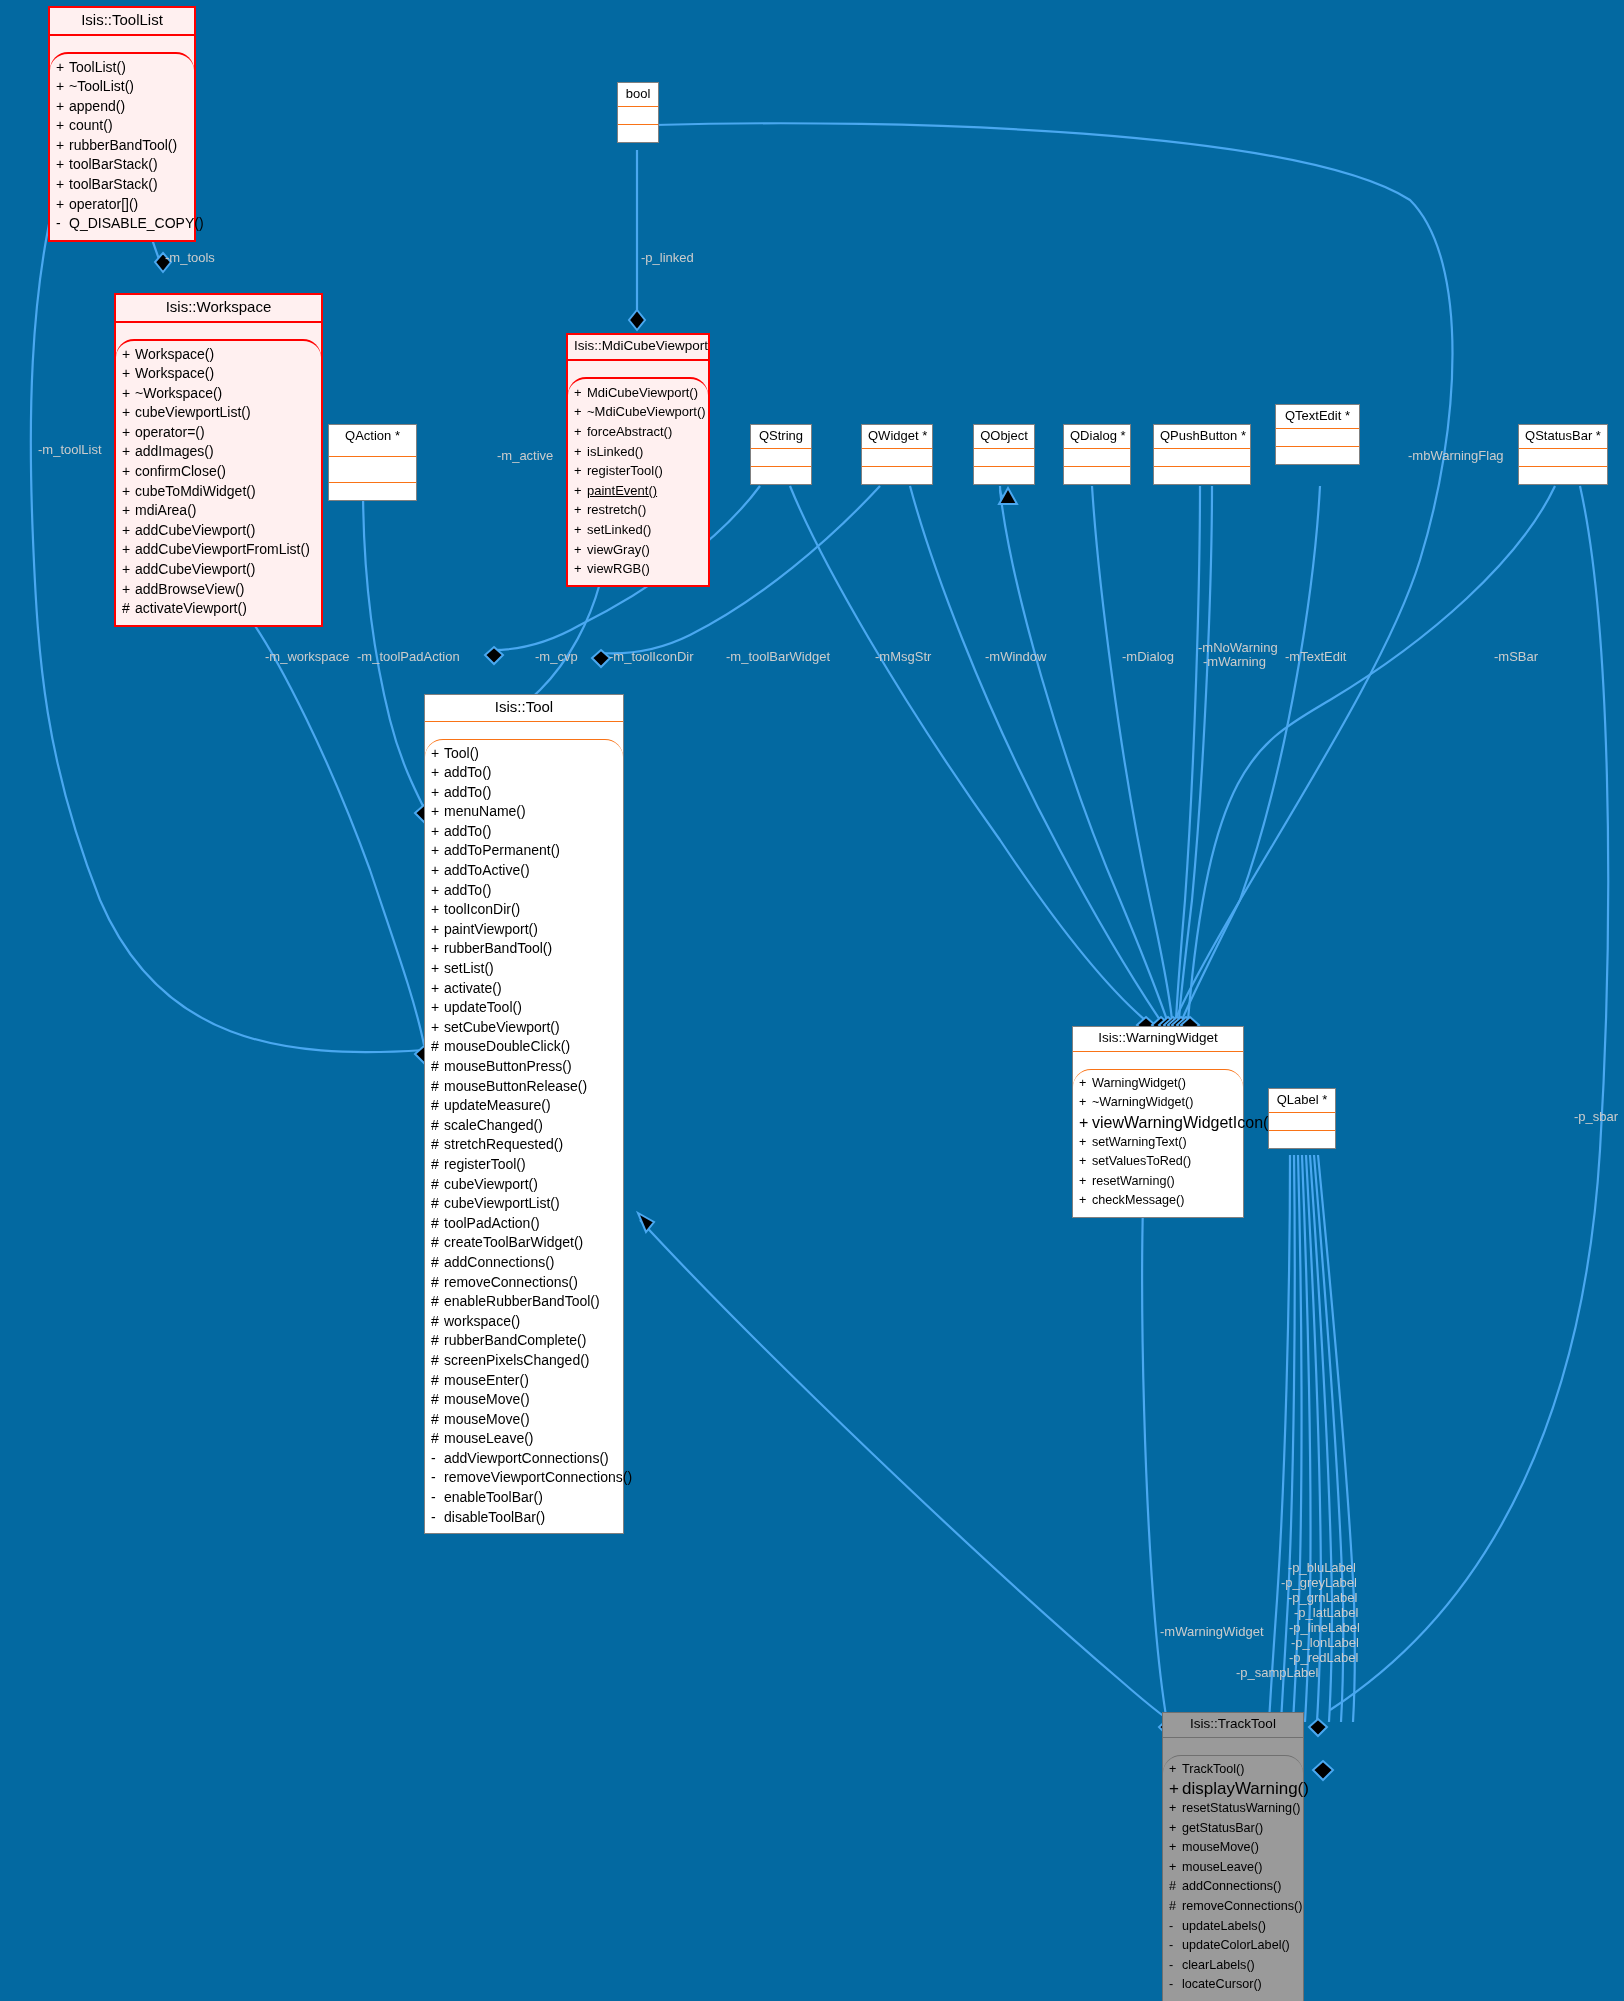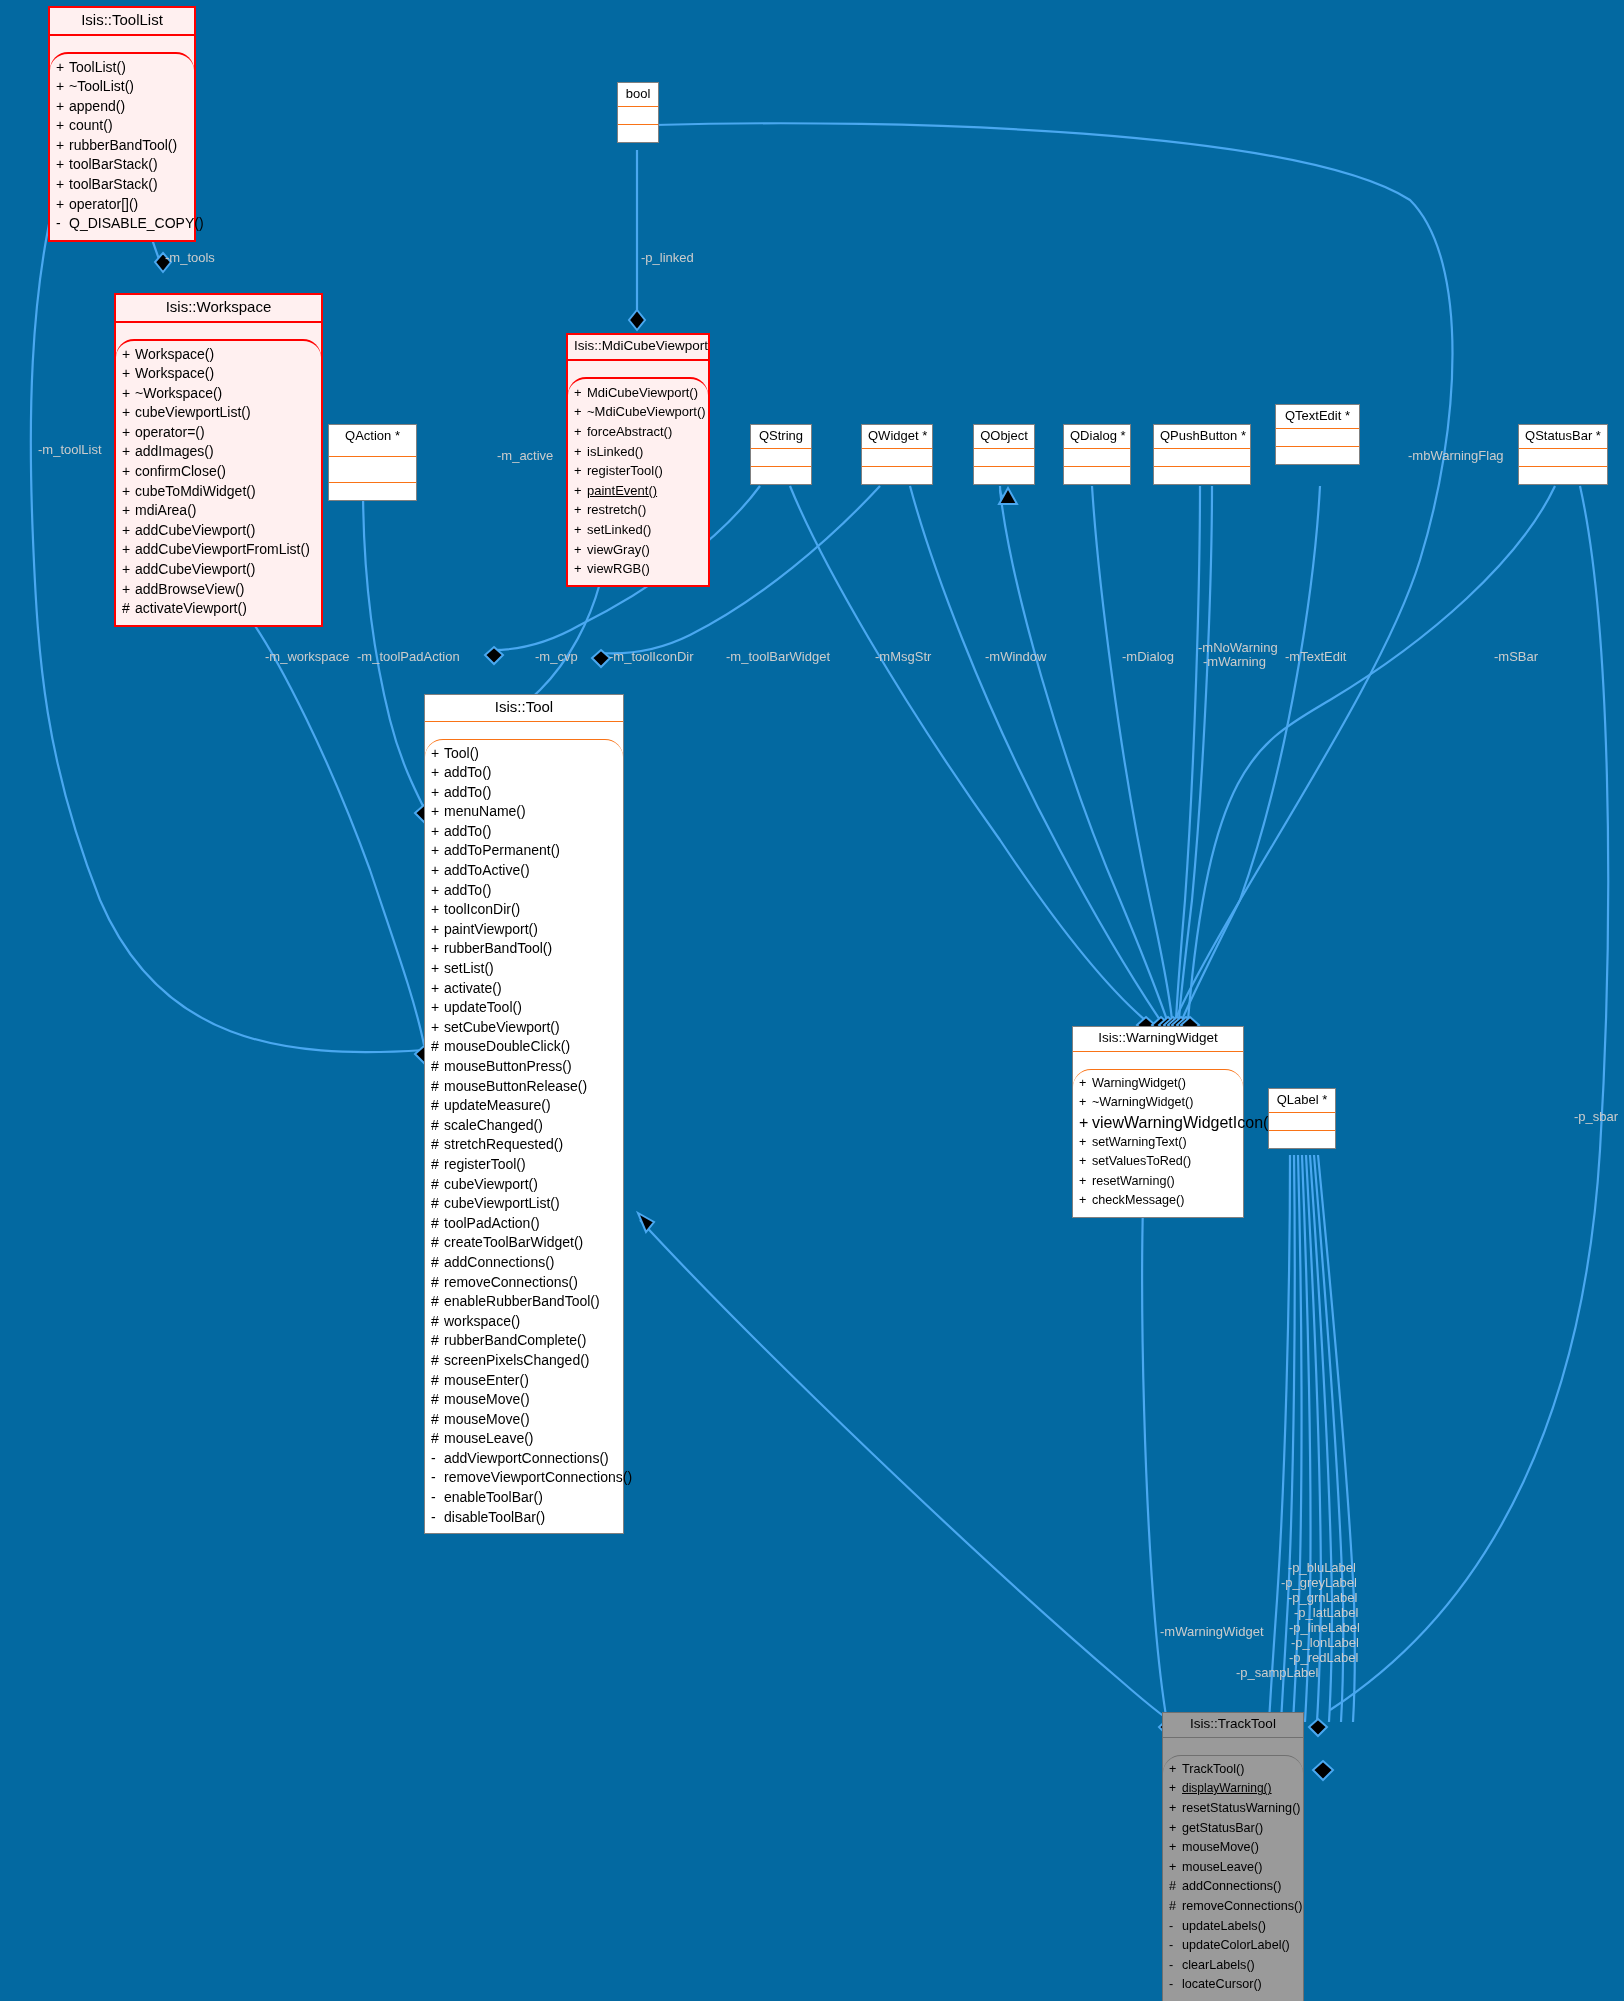--- a/index.html
+++ b/index.html
@@ -280,21 +280,21 @@
       <div class="member" style="font-size:12.6px;"><span class="vis">+</span><span>resetWarning()</span></div>
       <div class="member" style="font-size:12.6px;"><span class="vis">+</span><span>checkMessage()</span></div>
     </div>
   </div>
 
   <div class="uml-box grey" style="left:1162px; top:1712px; width:142px;">
     <div class="box-title" style="font-size:13.5px;">Isis::TrackTool</div>
     <div class="box-attrs sep"></div>
     <div class="box-methods sep">
       <div class="member" style="font-size:12.6px;"><span class="vis">+</span><span>TrackTool()</span></div>
-      <div class="member" style="font-size:12px;text-decoration:underline;"><span class="vis">+</span><span>displayWarning()</span></div>
+      <div class="member" style="font-size:17px;"><span class="vis">+</span><span>displayWarning()</span></div>
       <div class="member" style="font-size:12.6px;"><span class="vis">+</span><span>resetStatusWarning()</span></div>
       <div class="member" style="font-size:12.6px;"><span class="vis">+</span><span>getStatusBar()</span></div>
       <div class="member" style="font-size:12.6px;"><span class="vis">+</span><span>mouseMove()</span></div>
       <div class="member" style="font-size:12.6px;"><span class="vis">+</span><span>mouseLeave()</span></div>
       <div class="member" style="font-size:12.6px;"><span class="vis">#</span><span>addConnections()</span></div>
       <div class="member" style="font-size:12.6px;"><span class="vis">#</span><span>removeConnections()</span></div>
       <div class="member" style="font-size:12.6px;"><span class="vis">-</span><span>updateLabels()</span></div>
       <div class="member" style="font-size:12.6px;"><span class="vis">-</span><span>updateColorLabel()</span></div>
       <div class="member" style="font-size:12.6px;"><span class="vis">-</span><span>clearLabels()</span></div>
       <div class="member" style="font-size:12.6px;"><span class="vis">-</span><span>locateCursor()</span></div>

